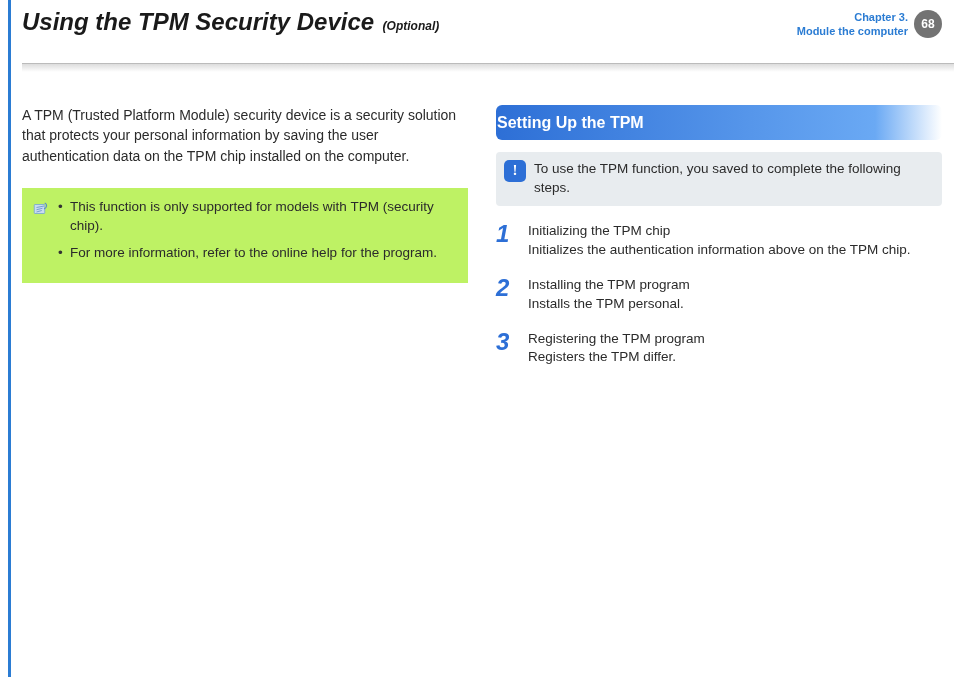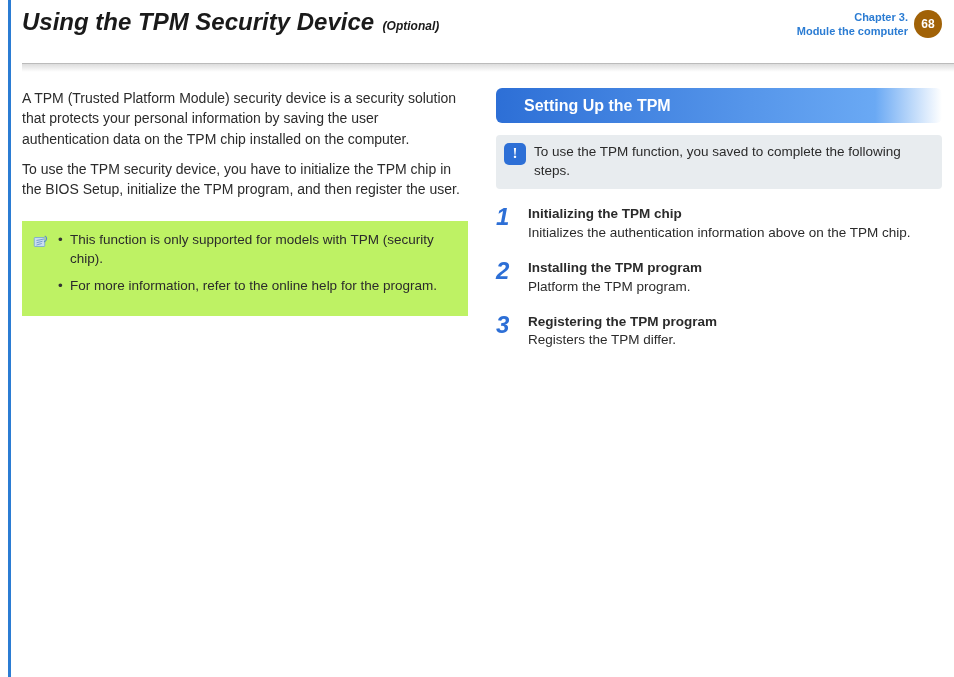--- a/index.html
+++ b/index.html
@@ -48,21 +48,21 @@
     .chapter-label {
       text-align: right;
       font-size: 11px;
       font-weight: 700;
       color: #2b7cd3;
       line-height: 1.3;
     }
     .page-num {
       width: 28px; height: 28px;
       border-radius: 50%;
-      background: #a16207;
+      background: #737373;
       color: #fff;
       font-size: 12px;
       font-weight: 700;
       display: flex;
       align-items: center;
       justify-content: center;
     }
     .header-rule {
       margin: 4px 0 16px 22px;
       height: 8px;
@@ -72,20 +72,21 @@
     .columns {
       display: flex;
       padding: 0 12px 0 22px;
       gap: 28px;
     }
     .col {
       flex: 1;
       font-size: 14px;
       line-height: 1.45;
       color: #2b2b2b;
+      margin-top: 17px;
     }
     .para { margin-bottom: 10px; }
     .note-box {
       margin-top: 22px;
       background: #bef264;
       padding: 10px 12px 12px 8px;
     }
     .note-list { list-style: none; }
     .note-item {
       position: relative;
@@ -103,21 +104,21 @@
     .note-icon {
       position: absolute;
       left: 2px; top: 2px;
       width: 18px; height: 18px;
     }
     .section-header {
       background: linear-gradient(90deg, #2d6fd6 0%, #6aa9f4 85%, #fff 100%);
       color: #fff;
       font-size: 16px;
       font-weight: 700;
-      padding: 6px 28px;
+      padding: 6px 1px;
       border-radius: 6px;
       margin-bottom: 12px;
     }
     .callout {
       background: #e8ecef;
       border-radius: 4px;
       padding: 8px 10px 8px 8px;
       display: flex;
       gap: 8px;
       margin-bottom: 16px;
@@ -143,21 +144,21 @@
     }
     .step-num {
       font-size: 24px;
       font-weight: 700;
       font-style: italic;
       color: #2d6fd6;
       line-height: 1;
       flex: 0 0 18px;
     }
     .step-body { flex: 1; font-size: 13.5px; line-height: 1.4; }
-    .step-title { font-weight: 700; }
+    .step-title { font-weight: 400; }
     .closing { font-size: 14px; }
   </style>
 </head>
 <body>
 
 <div class="left-border"></div>
 
 <div class="header">
   <span class="title">Using the TPM Security Device</span>
   <span class="title-suffix">(Optional)</span>
@@ -168,21 +169,20 @@
     </div>
     <div class="page-num">68</div>
   </div>
 </div>
 <div class="header-rule"></div>
 
 <div class="columns">
 
   <div class="col">
     <p class="para">A TPM (Trusted Platform Module) security device is a security solution that protects your personal information by saving the user authentication data on the TPM chip installed on the computer.</p>
-    <p class="para">To use the TPM security device, you have to initialize the TPM chip in the BIOS Setup, initialize the TPM program, and then register the user.</p>
     <div class="note-box">
       <ul class="note-list">
         <li class="note-item">
           <svg class="note-icon" viewBox="0 0 24 24">
             <rect x="3" y="6" width="14" height="12" rx="1" fill="#c9dcf1" stroke="#6fa0d6"></rect>
             <path d="M6 10 L16 8 M6 13 L14 11 M6 16 L13 14" stroke="#5b8bc5" stroke-width="1" fill="none"></path>
             <path d="M17 4 C21 6 20 10 16 12" stroke="#5b8bc5" stroke-width="1.5" fill="none"></path>
           </svg>
           <span>This function is only supported for models with TPM (security chip).</span>
         </li>
@@ -206,21 +206,21 @@
       <div class="step-body">
         <div class="step-title">Initializing the TPM chip</div>
         <div>Initializes the authentication information above on the TPM chip.</div>
       </div>
     </div>
 
     <div class="step">
       <div class="step-num">2</div>
       <div class="step-body">
         <div class="step-title">Installing the TPM program</div>
-        <div>Platform the TPM program.</div>
+        <div>Installs the TPM personal.</div>
       </div>
     </div>
 
     <div class="step">
       <div class="step-num">3</div>
       <div class="step-body">
         <div class="step-title">Registering the TPM program</div>
         <div>Registers the TPM differ.</div>
       </div>
     </div>

